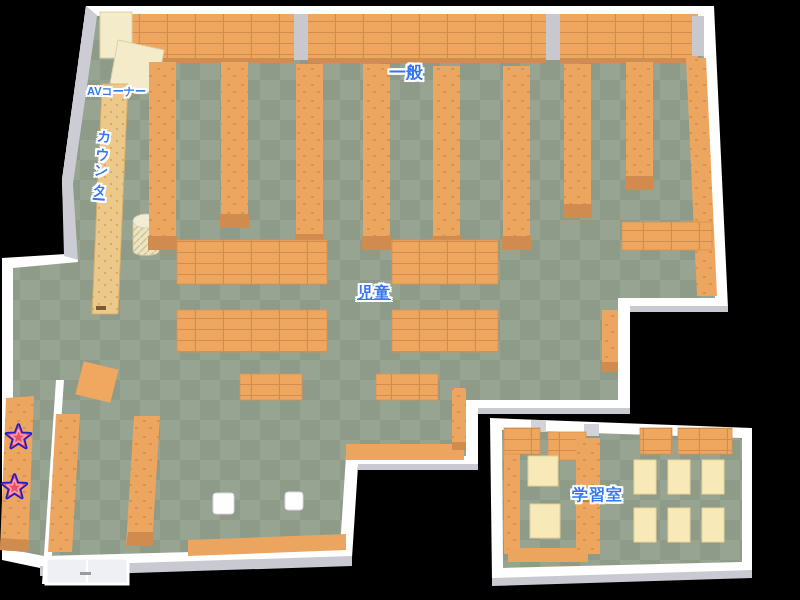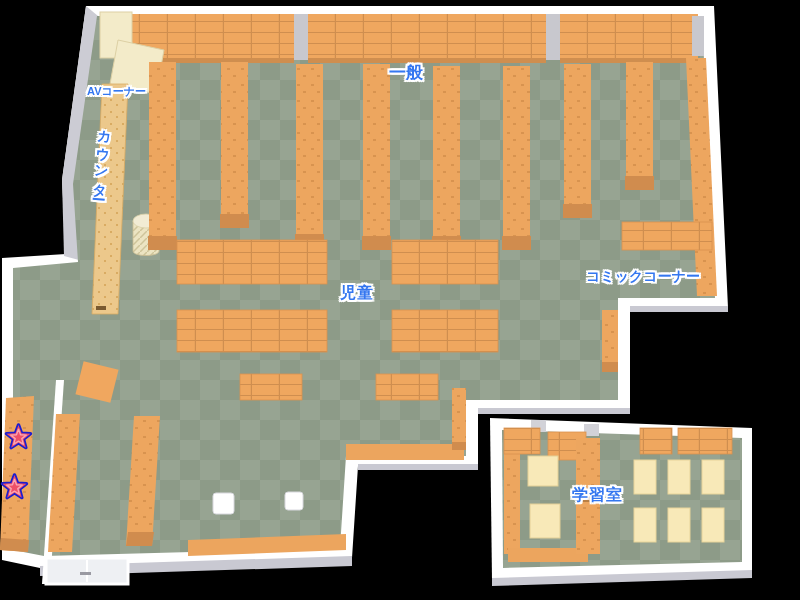--- a/index.html
+++ b/index.html
@@ -7,21 +7,21 @@
          font-family:"Liberation Sans", sans-serif;}
   .stage svg{position:absolute;left:0;top:0;}
   .map-label{position:absolute;font-weight:bold;color:#3477f0;white-space:nowrap;
     text-shadow:-2px 0 0 #fff,2px 0 0 #fff,0 -2px 0 #fff,0 2px 0 #fff,
                 -1px -1px 0 #fff,1px -1px 0 #fff,-1px 1px 0 #fff,1px 1px 0 #fff,
                 -2px -2px 0 #fff,2px 2px 0 #fff,2px -2px 0 #fff,-2px 2px 0 #fff;}
   .lbl-av{left:87px;top:58px;font-size:11px;margin-top:26px;}
   .lbl-general{left:389px;top:61px;font-size:17px;}
   .lbl-counter{left:94px;top:120px;font-size:14px;writing-mode:vertical-rl;
                transform:rotate(5deg);letter-spacing:2px;}
-  .lbl-children{left:340px;top:283px;font-size:16px;letter-spacing:1px;}
+  .lbl-children{left:357px;top:283px;font-size:16px;letter-spacing:1px;text-decoration:underline;}
   .lbl-comic{left:586px;top:268px;font-size:14px;}
   .lbl-study{left:572px;top:485px;font-size:16px;letter-spacing:1px;}
   .star{position:absolute;width:29px;height:29px;}
   .star-1{left:4px;top:423px;}
   .star-2{left:0px;top:473px;}
 </style>
 </head>
 <body>
 
 <div class="stage">
@@ -180,21 +180,20 @@
     <rect x="634" y="508" width="22" height="34" fill="#f8e9b8" stroke="#e8d49a" stroke-width="1"></rect>
     <rect x="668" y="508" width="22" height="34" fill="#f8e9b8" stroke="#e8d49a" stroke-width="1"></rect>
     <rect x="702" y="508" width="22" height="34" fill="#f8e9b8" stroke="#e8d49a" stroke-width="1"></rect>
   </g>
 </svg>
 
 <div class="map-label lbl-av">AVコーナー</div>
 <div class="map-label lbl-general">一般</div>
 <div class="map-label lbl-counter">カウンター</div>
 <div class="map-label lbl-children">児童</div>
-<div class="map-label lbl-comic">コミックコーナー</div>
 <div class="map-label lbl-study">学習室</div>
 
 <span class="star star-1">
   <svg width="29" height="29" viewBox="0 0 30 30">
     <path d="M15,2 L18.2,10.6 L27.4,11 L20.2,16.7 L22.6,25.5 L15,20.5 L7.4,25.5 L9.8,16.7 L2.6,11 L11.8,10.6 Z" fill="#ef5068" stroke="#1c1ecf" stroke-width="3.5" stroke-linejoin="round" paint-order="stroke"></path>
     <path d="M15,6.5 L17.1,12.2 L23.2,12.5 L18.4,16.2 L20,22 L15,18.7 L10,22 L11.6,16.2 L6.8,12.5 L12.9,12.2 Z" fill="none" stroke="#f9a7b4" stroke-width="1.4" stroke-linejoin="round"></path>
   </svg>
 </span>
 <span class="star star-2">
   <svg width="29" height="29" viewBox="0 0 30 30">

